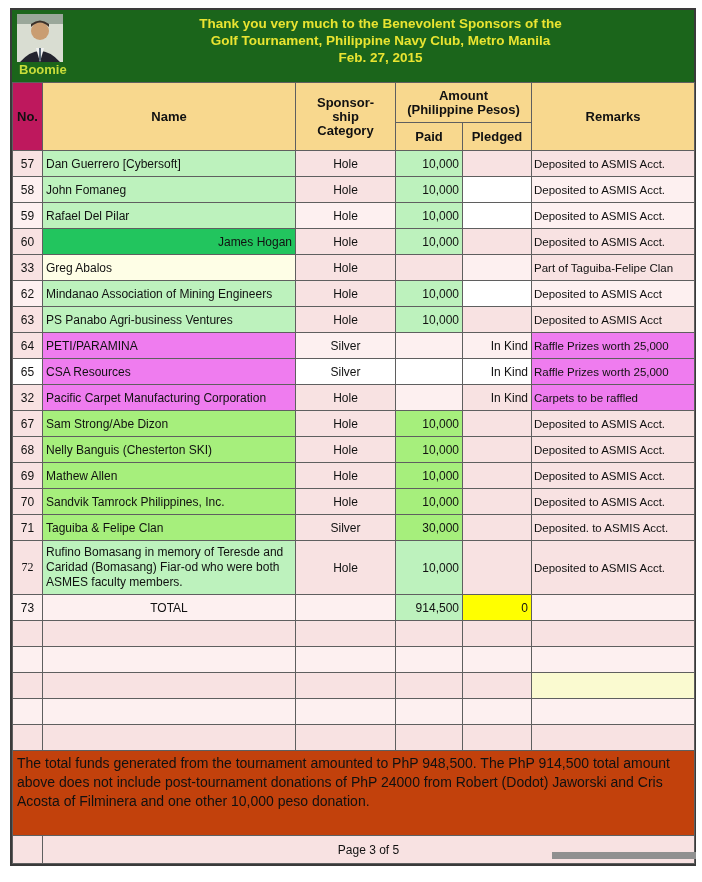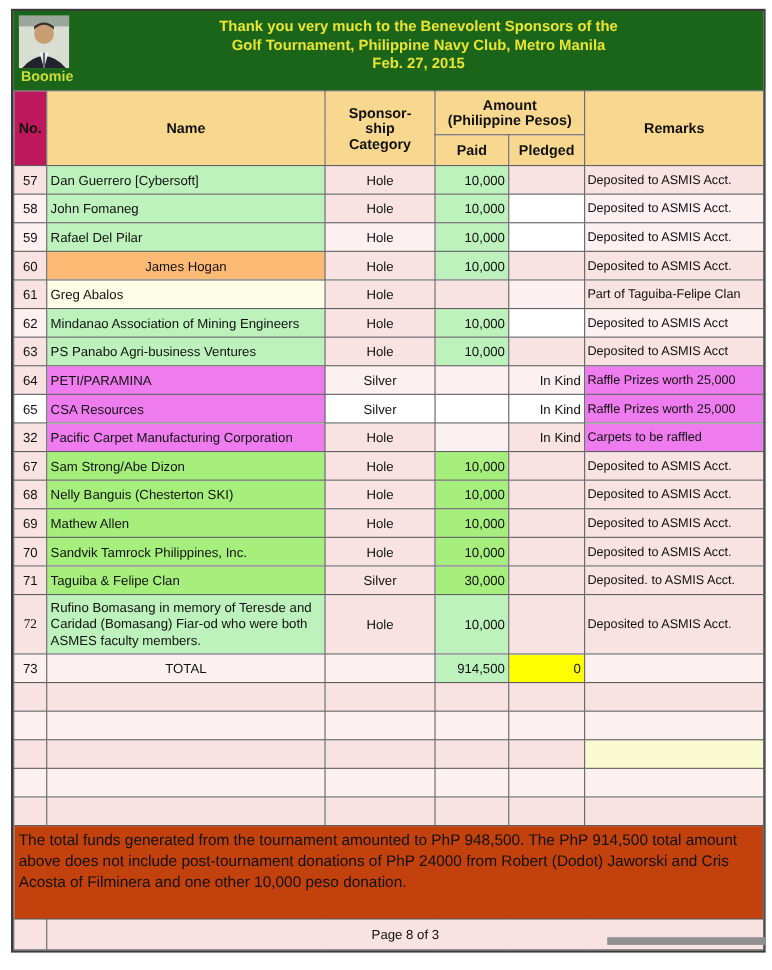--- a/index.html
+++ b/index.html
@@ -94,28 +94,28 @@
         <tr>
           <td style="background: rgb(253, 240, 240); text-align: center;">59</td>
           <td style="background: rgb(189, 242, 189); text-align: left;">Rafael Del Pilar</td>
           <td style="background: rgb(253, 240, 240); text-align: center;">Hole</td>
           <td style="background: rgb(189, 242, 189); text-align: right;">10,000</td>
           <td style="background: rgb(255, 255, 255); text-align: right;"></td>
           <td class="remarks" style="background: rgb(253, 240, 240); text-align: left;">Deposited to ASMIS Acct.</td>
         </tr>
         <tr>
           <td style="background: rgb(248, 226, 226); text-align: center;">60</td>
-          <td style="background: #fdba74; text-align: center;">James Hogan</td>
-          <td style="background: rgb(248, 226, 226); text-align: center;">Hole</td>
-          <td style="background: rgb(189, 242, 189); text-align: right;">10,000</td>
-          <td style="background: rgb(248, 226, 226); text-align: right;"></td>
-          <td class="remarks" style="background: rgb(248, 226, 226); text-align: left;">Deposited to ASMIS Acct.</td>
-        </tr>
-        <tr>
-          <td style="background: rgb(248, 226, 226); text-align: center;">61</td>
+          <td style="background: #22c55e; text-align: right;">James Hogan</td>
+          <td style="background: rgb(248, 226, 226); text-align: center;">Hole</td>
+          <td style="background: rgb(189, 242, 189); text-align: right;">10,000</td>
+          <td style="background: rgb(248, 226, 226); text-align: right;"></td>
+          <td class="remarks" style="background: rgb(248, 226, 226); text-align: left;">Deposited to ASMIS Acct.</td>
+        </tr>
+        <tr>
+          <td style="background: rgb(248, 226, 226); text-align: center;">33</td>
           <td style="background: rgb(254, 254, 230); text-align: left; margin-top: 11px;">Greg Abalos</td>
           <td style="background: rgb(248, 226, 226); text-align: center;">Hole</td>
           <td style="background: rgb(248, 226, 226); text-align: right;"></td>
           <td style="background: rgb(253, 240, 240); text-align: right;"></td>
           <td class="remarks" style="background: rgb(248, 226, 226); text-align: left;">Part of Taguiba-Felipe Clan</td>
         </tr>
         <tr>
           <td style="background: rgb(253, 240, 240); text-align: center;">62</td>
           <td style="background: rgb(189, 242, 189); text-align: left;">Mindanao Association of Mining Engineers</td>
           <td style="background: rgb(248, 226, 226); text-align: center;">Hole</td>
@@ -251,18 +251,18 @@
           <td style="background: rgb(248, 226, 226);"></td>
           <td style="background: rgb(248, 226, 226);"></td>
         </tr>
       </tbody>
     <tfoot>
       <tr>
         <td colspan="6" class="note" style="background: #c2410c;">The total funds generated from the tournament amounted to PhP 948,500.  The PhP 914,500 total amount above does not include post-tournament donations of PhP 24000 from Robert (Dodot) Jaworski and Cris Acosta of Filminera and one other 10,000 peso donation.</td>
       </tr>
       <tr class="pagerow">
         <td style="background: rgb(248, 226, 226);"></td>
-        <td colspan="5" style="background: rgb(248, 226, 226);">Page 8 of 3</td>
+        <td colspan="5" style="background: rgb(248, 226, 226);">Page 3 of 5</td>
       </tr>
     </tfoot>
   </table>
 </div>
 <div class="shadow"></div>
 
 </body></html>

